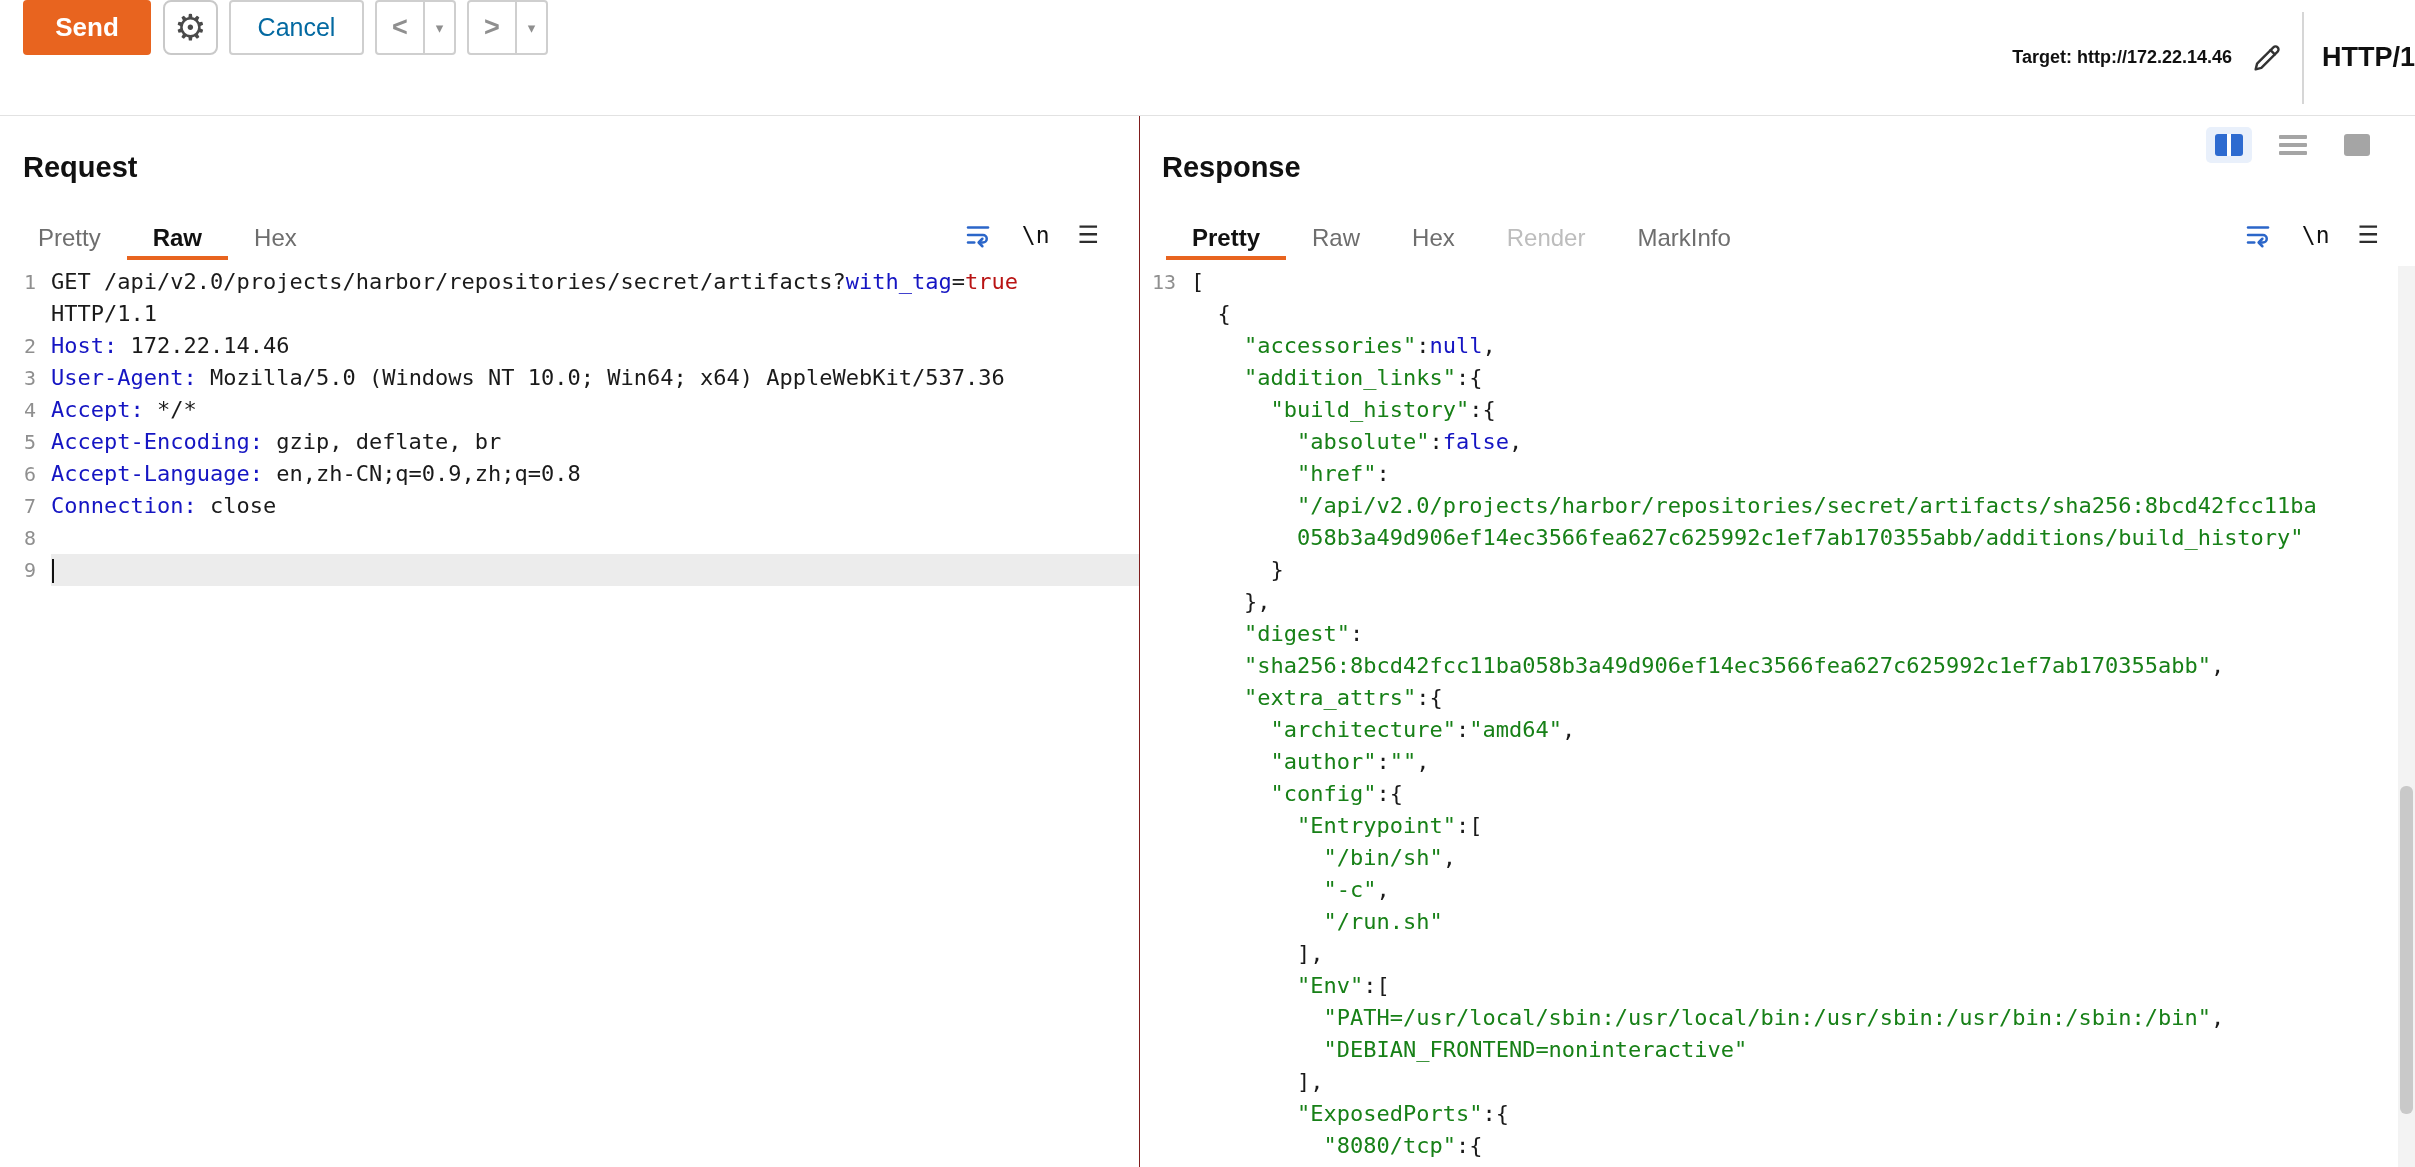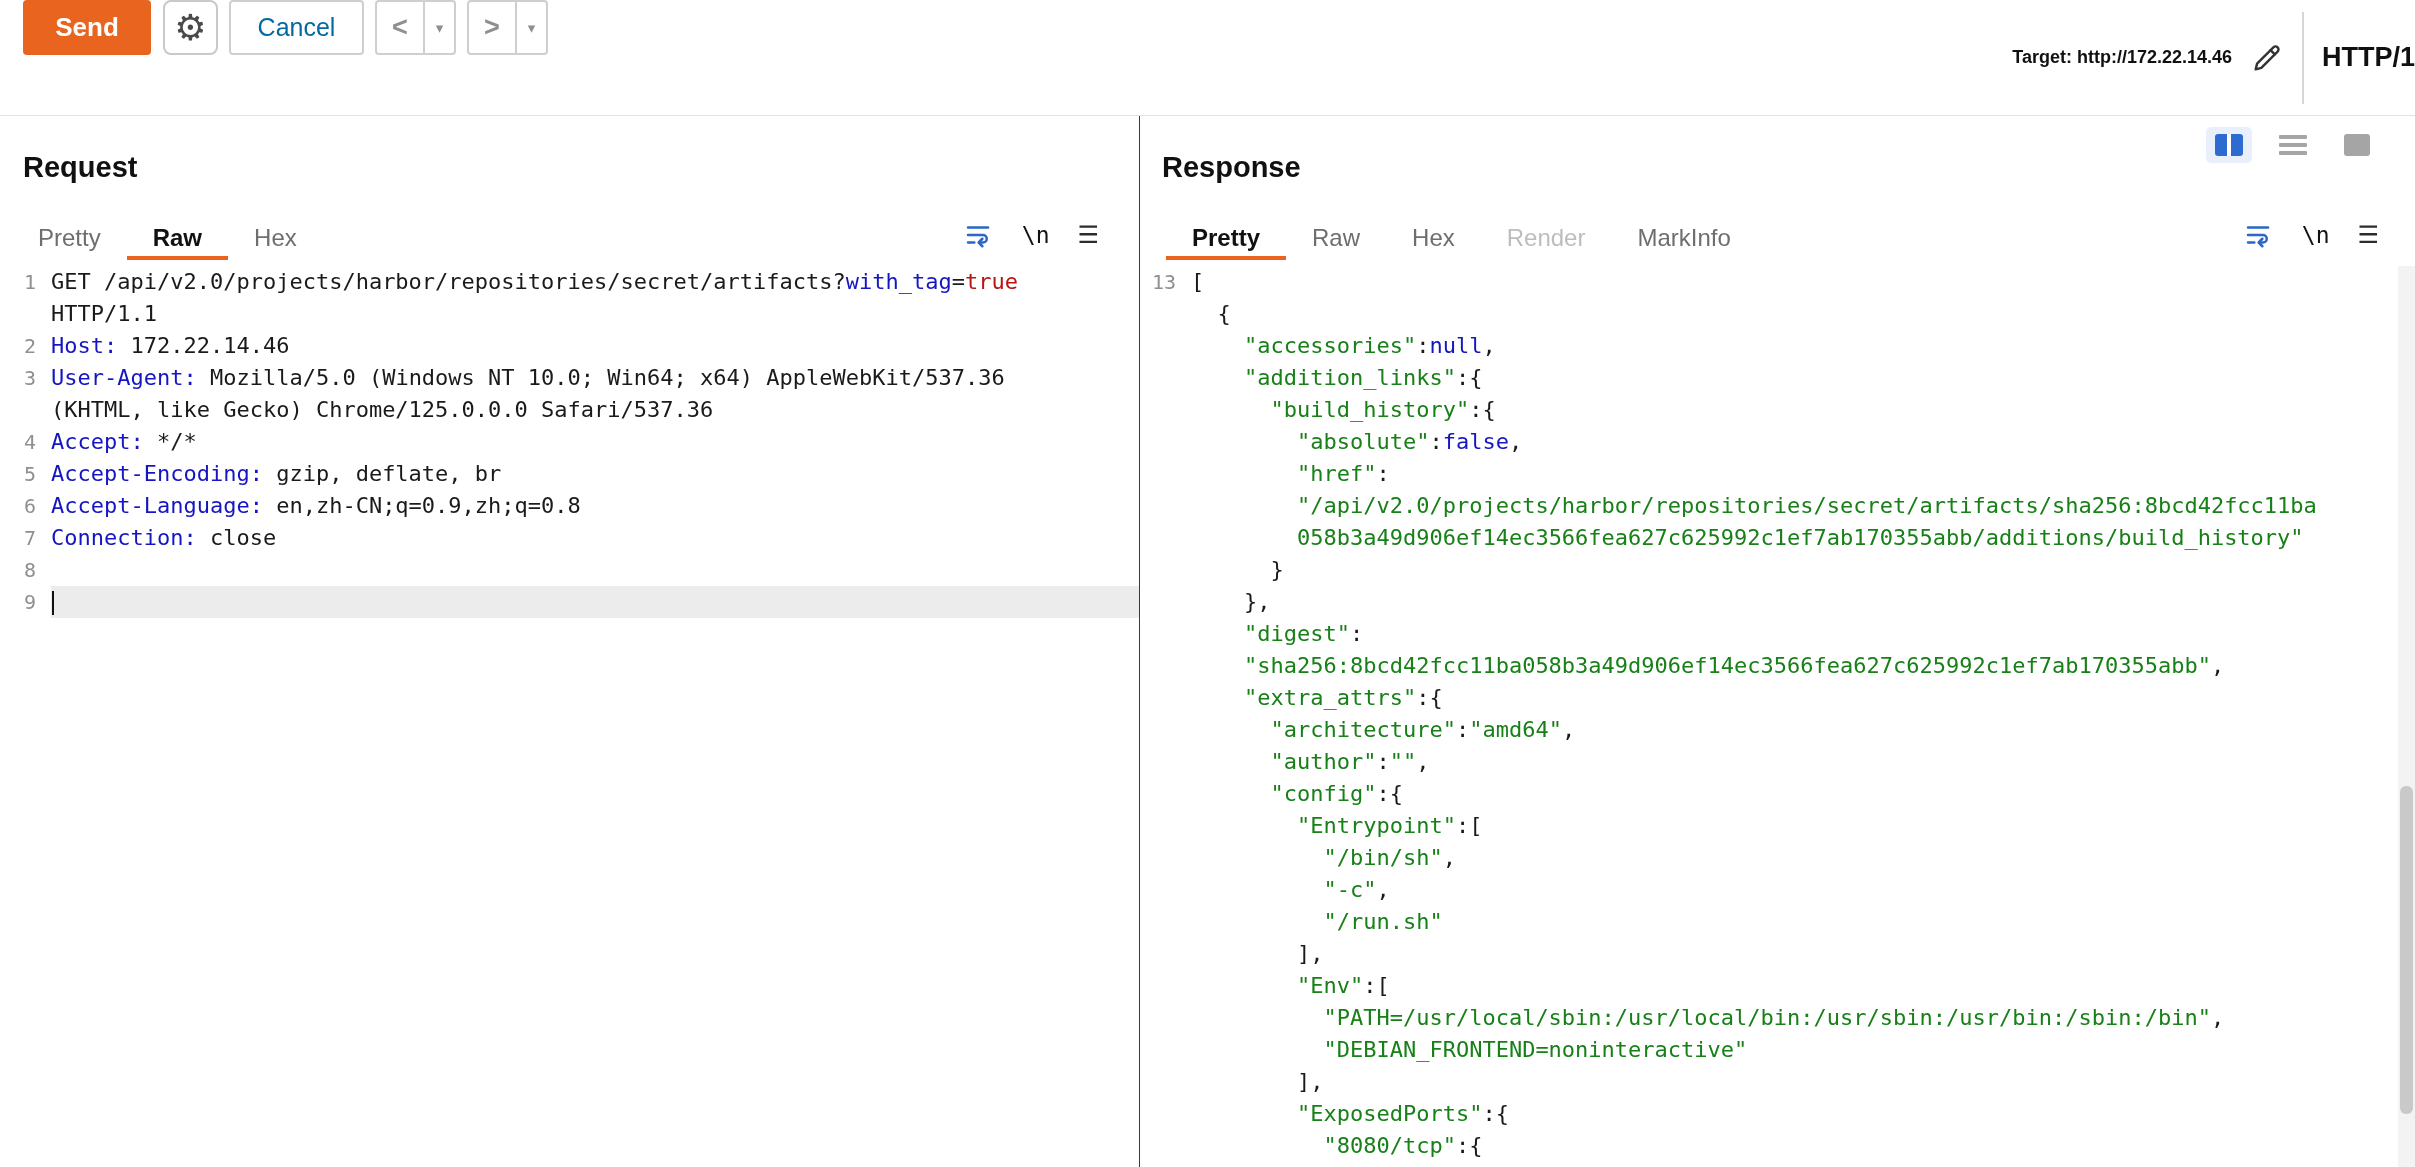--- a/index.html
+++ b/index.html
@@ -226,21 +226,20 @@
         <span class="icon-nl">\n</span>
         <span class="icon-menu">☰</span>
       </div>
     </div>
 
     <div class="editor" id="req-editor">
         <div class="code-row"><span class="ln">1</span><span class="code"><span class="s-p">GET /api/v2.0/projects/harbor/repositories/secret/artifacts?</span><span class="s-k">with_tag</span><span class="s-p">=</span><span class="s-r">true</span></span></div>
         <div class="code-row"><span class="ln"></span><span class="code"><span class="s-p">HTTP/1.1</span></span></div>
         <div class="code-row"><span class="ln">2</span><span class="code"><span class="s-k">Host:</span><span class="s-p"> 172.22.14.46</span></span></div>
         <div class="code-row"><span class="ln">3</span><span class="code"><span class="s-k">User-Agent:</span><span class="s-p"> Mozilla/5.0 (Windows NT 10.0; Win64; x64) AppleWebKit/537.36</span></span></div>
-        <div class="code-row"><span class="ln"></span><span class="code"><span class="s-p">(KHTML, like Gecko) Chrome/125.0.0.0 Safari/537.36</span></span></div>
         <div class="code-row"><span class="ln">4</span><span class="code"><span class="s-k">Accept:</span><span class="s-p"> */*</span></span></div>
         <div class="code-row"><span class="ln">5</span><span class="code"><span class="s-k">Accept-Encoding:</span><span class="s-p"> gzip, deflate, br</span></span></div>
         <div class="code-row"><span class="ln">6</span><span class="code"><span class="s-k">Accept-Language:</span><span class="s-p"> en,zh-CN;q=0.9,zh;q=0.8</span></span></div>
         <div class="code-row"><span class="ln">7</span><span class="code"><span class="s-k">Connection:</span><span class="s-p"> close</span></span></div>
         <div class="code-row"><span class="ln">8</span><span class="code"></span></div>
         <div class="code-row hl"><span class="ln">9</span><span class="code"><span class="cursor"></span></span></div>
       </div>
     <div class="hscroll-line"></div>
   </section>
 

